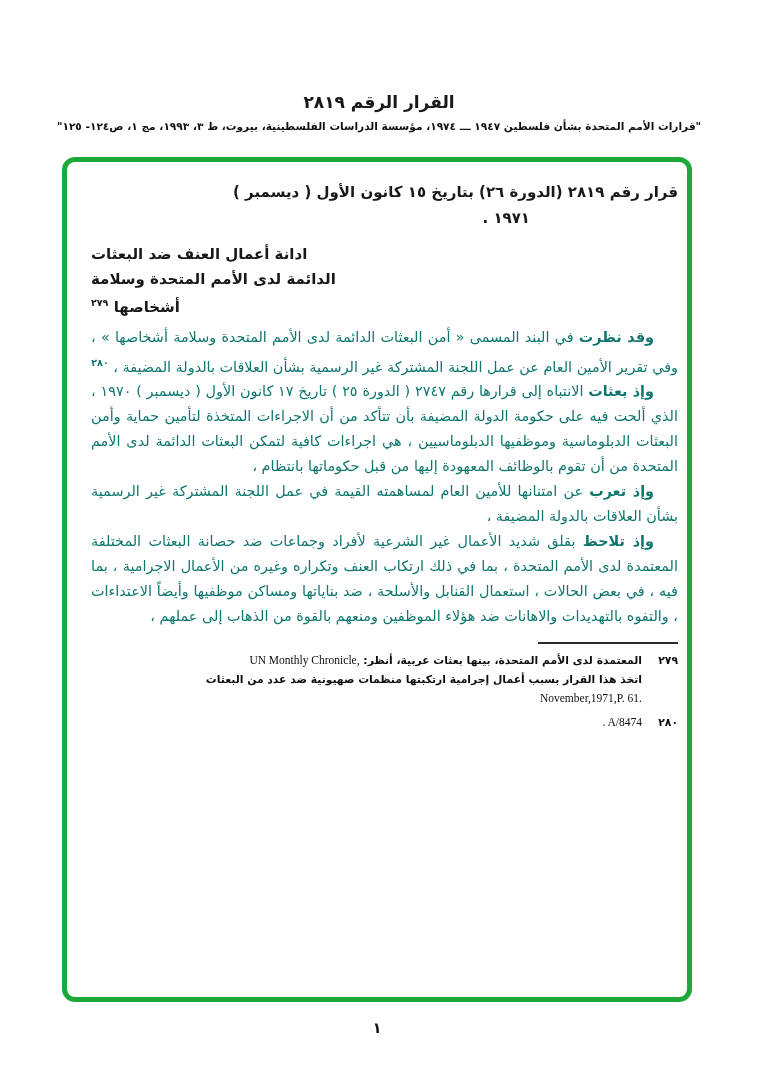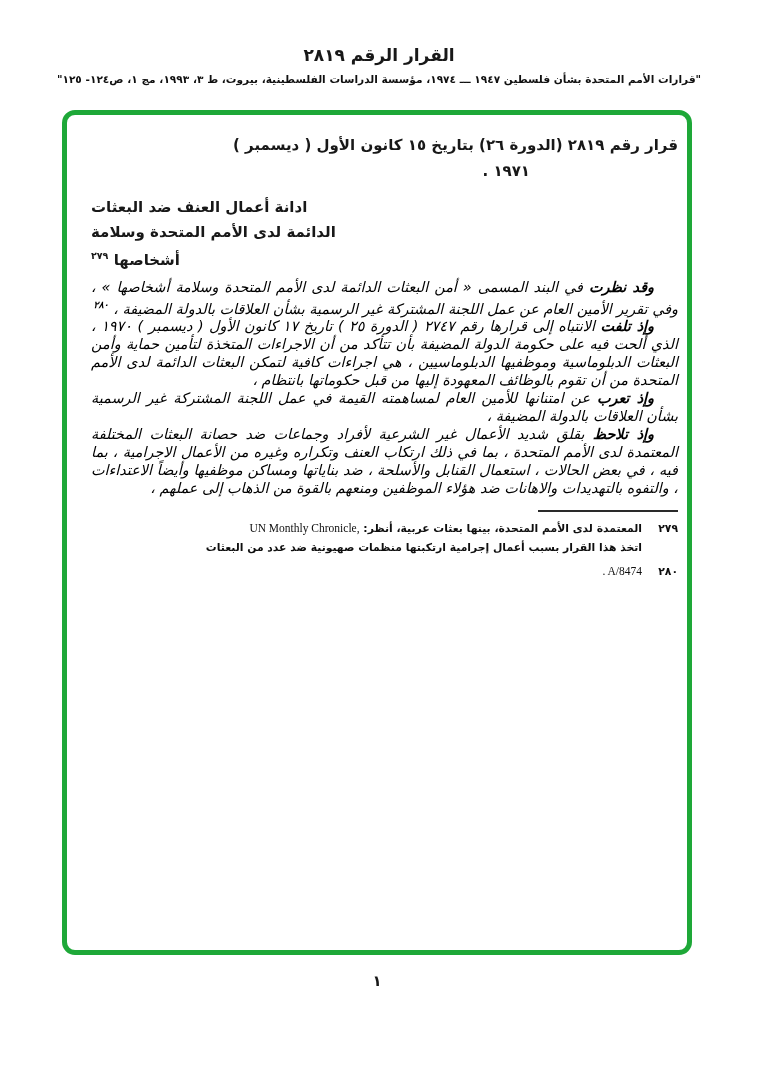--- a/index.html
+++ b/index.html
@@ -1,21 +1,21 @@
 <!DOCTYPE html>
 <html lang="ar"><head>
 <meta charset="utf-8">
 <style>
   * { margin:0; padding:0; box-sizing:border-box; }
   html,body { background:#ffffff; }
   body {
     width:758px; height:1078px; position:relative; overflow:hidden;
     font-family:"DejaVu Sans", sans-serif; color:#181818;
   }
-  .page-header { padding-top:45px; }
+  .page-header { padding-top:92px; }
   .header-title {
     text-align:center; direction:rtl; font-weight:bold;
     font-size:17px; letter-spacing:.5px;
   }
   .header-source {
     text-align:center; direction:rtl; font-weight:bold;
     font-size:10.6px; margin-top:8px; white-space:nowrap; color:#101010;
   }
   .green-box {
     width:630px; margin-left:62px; margin-top:25px; height:845px;
@@ -29,21 +29,21 @@
     text-align:left; font-weight:bold; font-size:15px;
     line-height:24.5px; margin-top:11px;
   }
   sup.fn-ref-sup { font-size:9.5px; font-weight:bold; vertical-align:super; }
   .res-opening {
     font-weight:bold; font-size:15px; line-height:25px;
     margin-top:23px; padding-right:205px; white-space:nowrap;
   }
   .body-par {
     direction:rtl; text-align:justify; text-align-last:right;
-    text-indent:24px; font-size:14.4px; line-height:18px; color:#000000;font-style:italic;
+    text-indent:24px; font-size:14.4px; line-height:25px; color:#0f766e;
   }
   .body-par .lead { font-weight:bold; }
   .body-par:first-of-type { margin-top:5px; }
   .footnote-sep {
     width:140px; border-top:2px solid #2a2a2a; margin-top:13px; margin-left:auto;
     margin-right:0;
   }
   .footnotes { margin-top:7px; font-size:10.8px; font-weight:bold; line-height:19px; color:#0e0e0e; }
   .fn-row { display:flex; }
   .fn-ref { width:36px; flex:0 0 36px; }
@@ -75,37 +75,38 @@
     <div>ادانة أعمال العنف ضد البعثات</div>
     <div>الدائمة لدى الأمم المتحدة وسلامة</div>
     <div><span>أشخاصها</span> <sup class="fn-ref-sup">٢٧٩</sup></div>
   </div>
 
 
   <p class="body-par">
     <span class="lead">وقد نظرت</span><span> في البند المسمى « أمن البعثات الدائمة لدى الأمم المتحدة وسلامة أشخاصها » ، وفي تقرير الأمين العام عن عمل اللجنة المشتركة غير الرسمية بشأن العلاقات بالدولة المضيفة ، </span><sup class="fn-ref-sup">٢٨٠</sup>
   </p>
   <p class="body-par">
-    <span class="lead">وإذ تلفت</span><span> الانتباه إلى قرارها رقم ٢٧٤٧ ( الدورة ٢٥ ) تاريخ ١٧ كانون الأول ( ديسمبر ) ١٩٧٠ ، الذي ألحت فيه على حكومة الدولة المضيفة بأن تتأكد من أن الاجراءات المتخذة لتأمين حماية وأمن البعثات الدبلوماسية وموظفيها الدبلوماسيين ، هي اجراءات كافية لتمكن البعثات الدائمة لدى الأمم المتحدة من أن تقوم بالوظائف المعهودة إليها من قبل حكوماتها بانتظام ،</span>
+    <span class="lead">وإذ بعثات</span><span> الانتباه إلى قرارها رقم ٢٧٤٧ ( الدورة ٢٥ ) تاريخ ١٧ كانون الأول ( ديسمبر ) ١٩٧٠ ، الذي ألحت فيه على حكومة الدولة المضيفة بأن تتأكد من أن الاجراءات المتخذة لتأمين حماية وأمن البعثات الدبلوماسية وموظفيها الدبلوماسيين ، هي اجراءات كافية لتمكن البعثات الدائمة لدى الأمم المتحدة من أن تقوم بالوظائف المعهودة إليها من قبل حكوماتها بانتظام ،</span>
   </p>
   <p class="body-par">
     <span class="lead">وإذ تعرب</span><span> عن امتنانها للأمين العام لمساهمته القيمة في عمل اللجنة المشتركة غير الرسمية بشأن العلاقات بالدولة المضيفة ،</span>
   </p>
   <p class="body-par">
     <span class="lead">وإذ تلاحظ</span><span> بقلق شديد الأعمال غير الشرعية لأفراد وجماعات ضد حصانة البعثات المختلفة المعتمدة لدى الأمم المتحدة ، بما في ذلك ارتكاب العنف وتكراره وغيره من الأعمال الاجرامية ، بما فيه ، في بعض الحالات ، استعمال القنابل والأسلحة ، ضد بناياتها ومساكن موظفيها وأيضاً الاعتداءات ، والتفوه بالتهديدات والاهانات ضد هؤلاء الموظفين ومنعهم بالقوة من الذهاب إلى عملهم ،</span>
   </p>
 
   <div class="footnote-sep"></div>
 
   <div class="footnotes">
     <div class="fn-row">
       <span class="fn-ref">٢٧٩</span>
       <div class="fn-text">
         <div><span>المعتمدة لدى الأمم المتحدة، بينها بعثات عربية، أنظر:</span> <span class="en" dir="ltr">UN Monthly Chronicle,</span></div>
         <div>اتخذ هذا القرار بسبب أعمال إجرامية ارتكبتها منظمات صهيونية ضد عدد من البعثات</div>
+        <div class="fn-line-right"><span class="en" dir="ltr">November,1971,P. 61.</span></div>
       </div>
     </div>
     <div class="fn-row">
       <span class="fn-ref">٢٨٠</span>
       <div class="fn-text">
         <span class="en" dir="ltr">. A/8474</span>
       </div>
     </div>
   </div>
 

